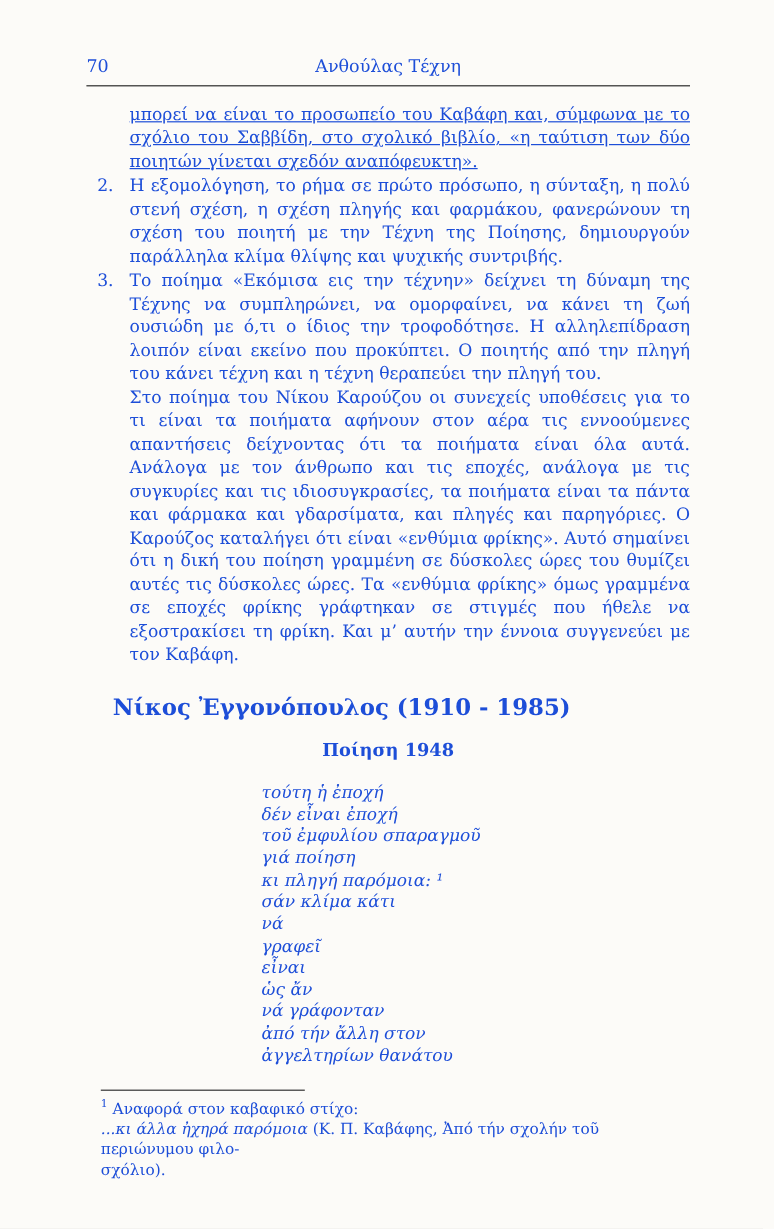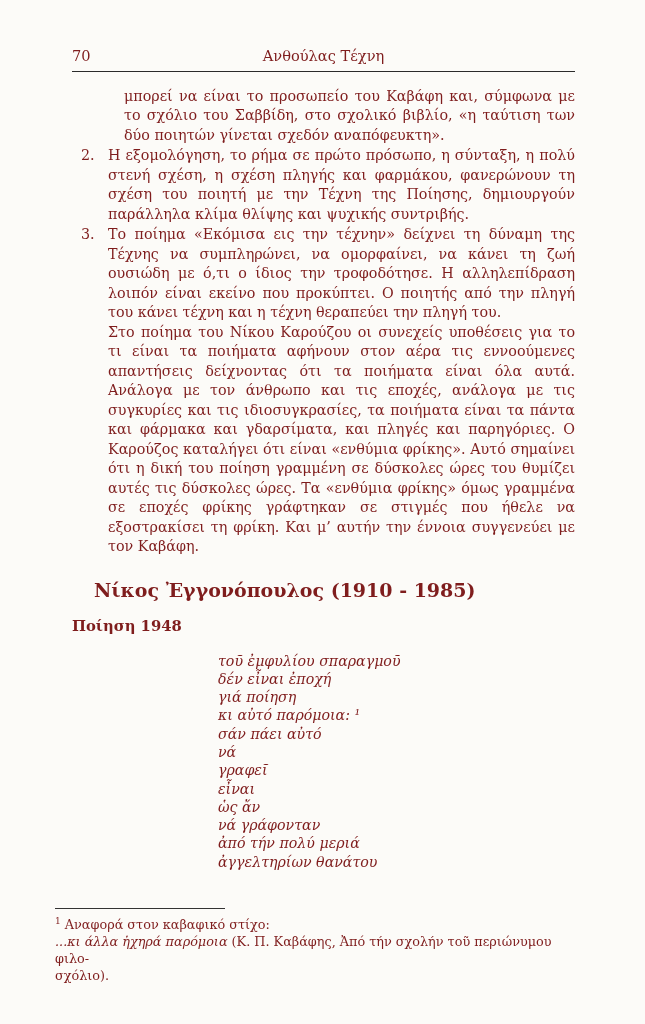--- a/index.html
+++ b/index.html
@@ -3,66 +3,67 @@
 <meta charset="utf-8">
 <style>
   * { margin: 0; padding: 0; box-sizing: border-box; }
   html, body { background: #e8e6e2; }
   .page {
     position: relative;
     width: 645px;
     height: 1024px;
     margin: 0 auto;
     background: #fcfbf8;
-    color: #7f1d1d;
+    color: #1d4ed8;
     font-family: "DejaVu Serif", serif;
     font-size: 14.3px;
     line-height: 19.5px;
     padding: 46px 70px 0 72px;
     overflow: hidden;
   }
   
   .running-head {
     position: relative;
     text-align: center;
     font-size: 14.6px;
     padding-bottom: 5px;
     border-bottom: 1.4px solid #2b2b2b;
   }
   .page-num { position: absolute; left: 0; top: 0; }
   
   main { margin-top: 15px; }
   .cont, .item-text, .para { text-align: justify; }
-  .cont { margin-left: 52px; }
+  .cont { margin-left: 36px; text-decoration: underline; }
   .list-item { position: relative; padding-left: 36px; margin-top: 1px; }
   .list-item .num { position: absolute; left: 9px; top: 0; }
   .para { margin-left: 36px; }
   
   .author-heading {
     font-size: 19px;
     font-weight: bold;
     margin: 24px 0 0 22px;
   }
   .poem-title {
     font-size: 14.8px;
     font-weight: bold;
+    text-align: center;
     margin-top: 16px;
   }
   
   .poem {
     margin: 16px 0 0 146px;
     font-style: italic;
     font-size: 14.2px;
     line-height: 18.3px;
   }
   .stanza-gap { height: 18px; }
   
   .footnote {
     position: absolute;
-    left: 55px;
+    left: 84px;
     right: 70px;
     top: 908px;
     font-size: 12.8px;
     line-height: 17px;
   }
   .fn-rule {
     width: 170px;
     border-top: 1.2px solid #333;
     margin-bottom: 7px;
   }
@@ -93,31 +94,32 @@
       <p class="item-text">Το ποίημα «Εκόμισα εις την τέχνην» δείχνει τη δύναμη της Τέχνης να συμπληρώνει, να ομορφαίνει, να κάνει τη ζωή ουσιώδη με ό,τι ο ίδιος την τροφοδότησε. Η αλληλεπίδραση λοιπόν είναι εκείνο που προκύπτει. Ο ποιητής από την πληγή του κάνει τέχνη και η τέχνη θεραπεύει την πληγή του.</p>
     </div>
 
     <p class="para">Στο ποίημα του Νίκου Καρούζου οι συνεχείς υποθέσεις για το τι είναι τα ποιήματα αφήνουν στον αέρα τις εννοούμενες απαντήσεις δείχνοντας ότι τα ποιήματα είναι όλα αυτά. Ανάλογα με τον άνθρωπο και τις εποχές, ανάλογα με τις συγκυρίες και τις ιδιοσυγκρασίες, τα ποιήματα είναι τα πάντα και φάρμακα και γδαρσίματα, και πληγές και παρηγόριες. Ο Καρούζος καταλήγει ότι είναι «ενθύμια φρίκης». Αυτό σημαίνει ότι η δική του ποίηση γραμμένη σε δύσκολες ώρες του θυμίζει αυτές τις δύσκολες ώρες. Τα «ενθύμια φρίκης» όμως γραμμένα σε εποχές φρίκης γράφτηκαν σε στιγμές που ήθελε να εξοστρακίσει τη φρίκη. Και μ’ αυτήν την έννοια συγγενεύει με τον Καβάφη.</p>
 
     <h2 class="author-heading">Νίκος Ἐγγονόπουλος (1910 - 1985)</h2>
 
     <h3 class="poem-title">Ποίηση 1948</h3>
 
     <div class="poem">
+      <div class="poem-line">τούτη ἡ ἐποχή</div>
+      <div class="poem-line">δέν εἶναι ἐποχή</div>
       <div class="poem-line">τοῦ ἐμφυλίου σπαραγμοῦ</div>
-      <div class="poem-line">δέν εἶναι ἐποχή</div>
       <div class="poem-line">γιά ποίηση</div>
-      <div class="poem-line">κι αὐτό παρόμοια: ¹</div>
-      <div class="poem-line">σάν πάει αὐτό</div>
+      <div class="poem-line">κι πληγή παρόμοια: ¹</div>
+      <div class="poem-line">σάν κλίμα κάτι</div>
       <div class="poem-line">νά</div>
       <div class="poem-line">γραφεῖ</div>
       <div class="poem-line">εἶναι</div>
       <div class="poem-line">ὡς ἄν</div>
       <div class="poem-line">νά γράφονταν</div>
-      <div class="poem-line">ἀπό τήν πολύ μεριά</div>
+      <div class="poem-line">ἀπό τήν ἄλλη στον</div>
       <div class="poem-line">ἀγγελτηρίων θανάτου</div>
       <div class="stanza-gap"></div>
     </div>
 
   </main>
 
   <footer class="footnote">
     <div class="fn-rule"></div>
     <p class="fn-line"><sup class="fn-sup">1</sup> <span>Αναφορά στον καβαφικό στίχο:</span></p>
     <p class="fn-line"><span class="it">...κι άλλα ἠχηρά παρόμοια </span><span>(Κ. Π. Καβάφης, Ἀπό τήν σχολήν τοῦ περιώνυμου φιλο-</span></p>

